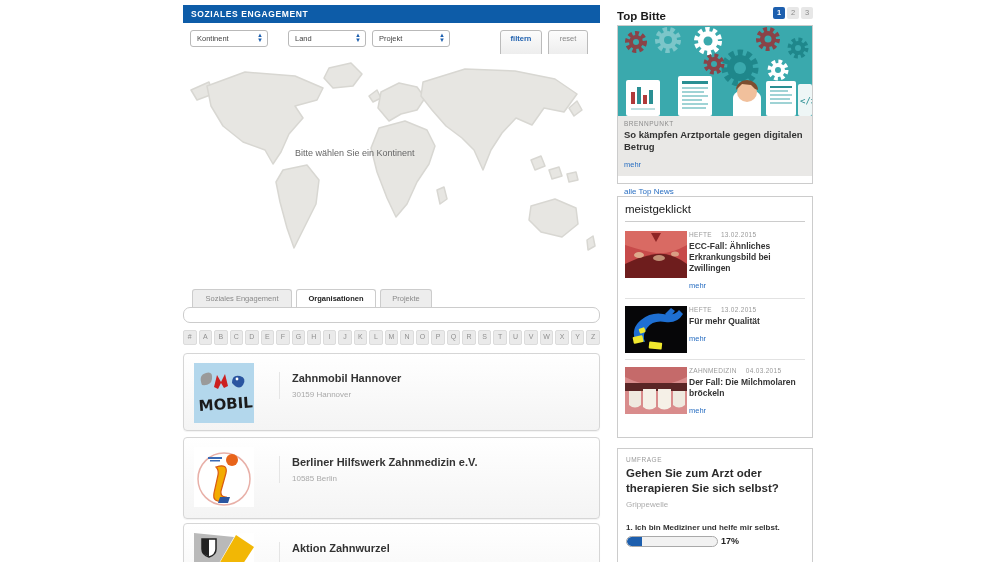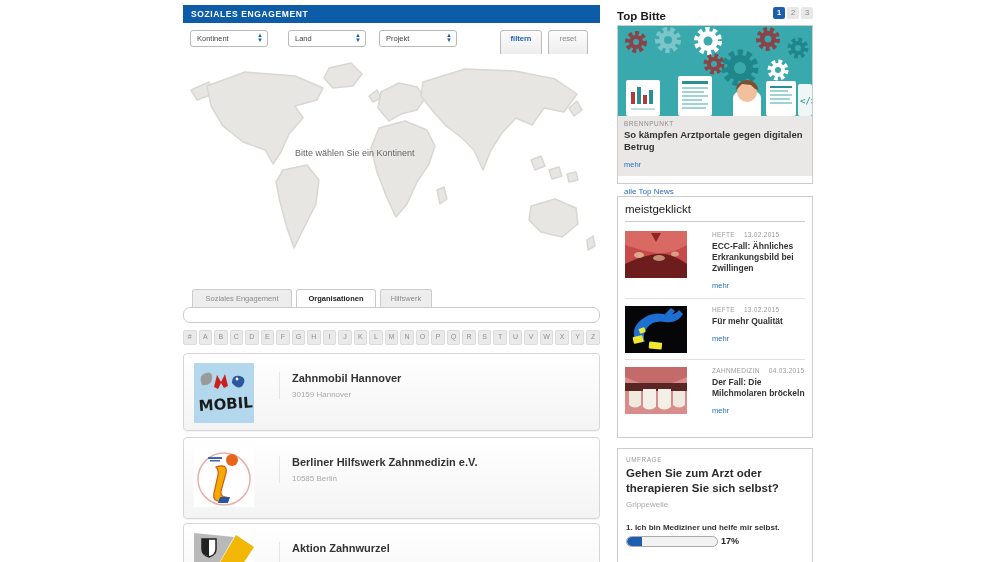--- a/index.html
+++ b/index.html
@@ -10,21 +10,21 @@
   
   .main-col { position:absolute; left:183px; top:0; width:417px; }
   .main-header { position:absolute; left:0; top:5px; width:417px; height:18px; background:#0d5ca8;
                  color:#fff; font-size:8.5px; font-weight:bold; letter-spacing:.6px;
                  line-height:18px; padding-left:8px; }
   .filter-row { position:absolute; left:0; top:30px; width:417px; height:18px; }
   .dd { position:absolute; top:0; height:17px; width:78px; background:#fff; border:1px solid #b9b9b9;
         border-radius:3px; font-size:7.5px; color:#444; line-height:15px; padding-left:6px; }
   .dd .spin { position:absolute; right:3px; top:2px; width:8px; height:11px; color:#1d5fae;
               font-size:6px; line-height:5px; text-align:center; }
-  .dd1 { left:7px; } .dd2 { left:105px; } .dd3 { left:196px; }
+  .dd1 { left:7px; } .dd2 { left:105px; } .dd3 { left:189px; }
   .btn { position:absolute; top:0; height:27px; border:1px solid #bbb; border-radius:3px;
          background:linear-gradient(#fcfcfc,#ececec); font-size:7.5px; line-height:15px;
          text-align:center; }
   .btn-filter { left:317px; width:42px; color:#1d5fae; font-weight:bold; }
   .btn-reset  { left:365px; width:40px; color:#888; }
 
   .map-panel { position:absolute; left:0; top:54px; width:417px; height:230px; background:#fff; }
   .map-panel svg { display:block; }
 
   .tabs { position:absolute; left:0; top:289px; width:417px; height:18px; }
@@ -70,21 +70,21 @@
   .news-cat { font-size:6.5px; color:#8d8d8d; letter-spacing:.5px; }
   .news-title { font-size:9.5px; font-weight:bold; color:#333; line-height:1.25; margin-top:2px; }
   .news-more { font-size:7.5px; color:#2a6fc2; margin-top:2px; display:inline-block; cursor:pointer; }
   .news-foot { padding:4px 6px; }
   .news-all { font-size:8px; color:#2a6fc2; cursor:pointer; }
 
   .mc-box { position:absolute; left:0; top:196px; width:196px; height:242px; border:1px solid #ccc;
             background:#fff; padding:6px 7px; }
   .mc-title { font-size:11.5px; font-weight:normal; color:#1a1a1a; }
   .mc-rule { border-top:1px solid #ccc; margin:6px 0 7px; }
-  .mc-item { display:flex; gap:25px; padding:2px 0 6px; }
+  .mc-item { display:flex; gap:2px; padding:2px 0 6px; }
   .mc-item + .mc-item { border-top:1px solid #e2e2e2; padding-top:7px; }
   .mc-thumb { width:62px; height:47px; flex:0 0 62px; display:block; }
   .mc-meta { font-size:6.5px; color:#9a9a9a; letter-spacing:.3px; }
   .mc-meta .d { margin-left:7px; }
   .mc-t { font-size:8.5px; font-weight:bold; color:#333; line-height:1.3; margin-top:3px; }
   .mc-more { font-size:7.5px; color:#2a6fc2; margin-top:3px; display:inline-block; cursor:pointer; }
 
   .poll-box { position:absolute; left:0; top:448px; width:196px; height:140px; border:1px solid #ccc;
               background:#fff; padding:7px 8px; }
   .poll-cat { font-size:6.5px; color:#9a9a9a; letter-spacing:.5px; }
@@ -157,21 +157,21 @@
 
           <path d="M404,186 L410,182 412,192 405,196 Z"></path>
         </g>
         <text x="112" y="102" font-size="9" fill="#666" id="map-placeholder">Bitte wählen Sie ein Kontinent</text>
       </svg>
     </div>
 
     <div class="tabs">
       <div class="tab tab1">Soziales Engagement</div>
       <div class="tab tab2 active">Organisationen</div>
-      <div class="tab tab3">Hilfswerk</div>
+      <div class="tab tab3">Projekte</div>
     </div>
 
     <input class="search-bar" type="text" value="" style="">
 
     <div class="alpha-row">
       <span class="alpha">#</span>
       <span class="alpha">A</span>
       <span class="alpha">B</span>
       <span class="alpha">C</span>
       <span class="alpha">D</span>

